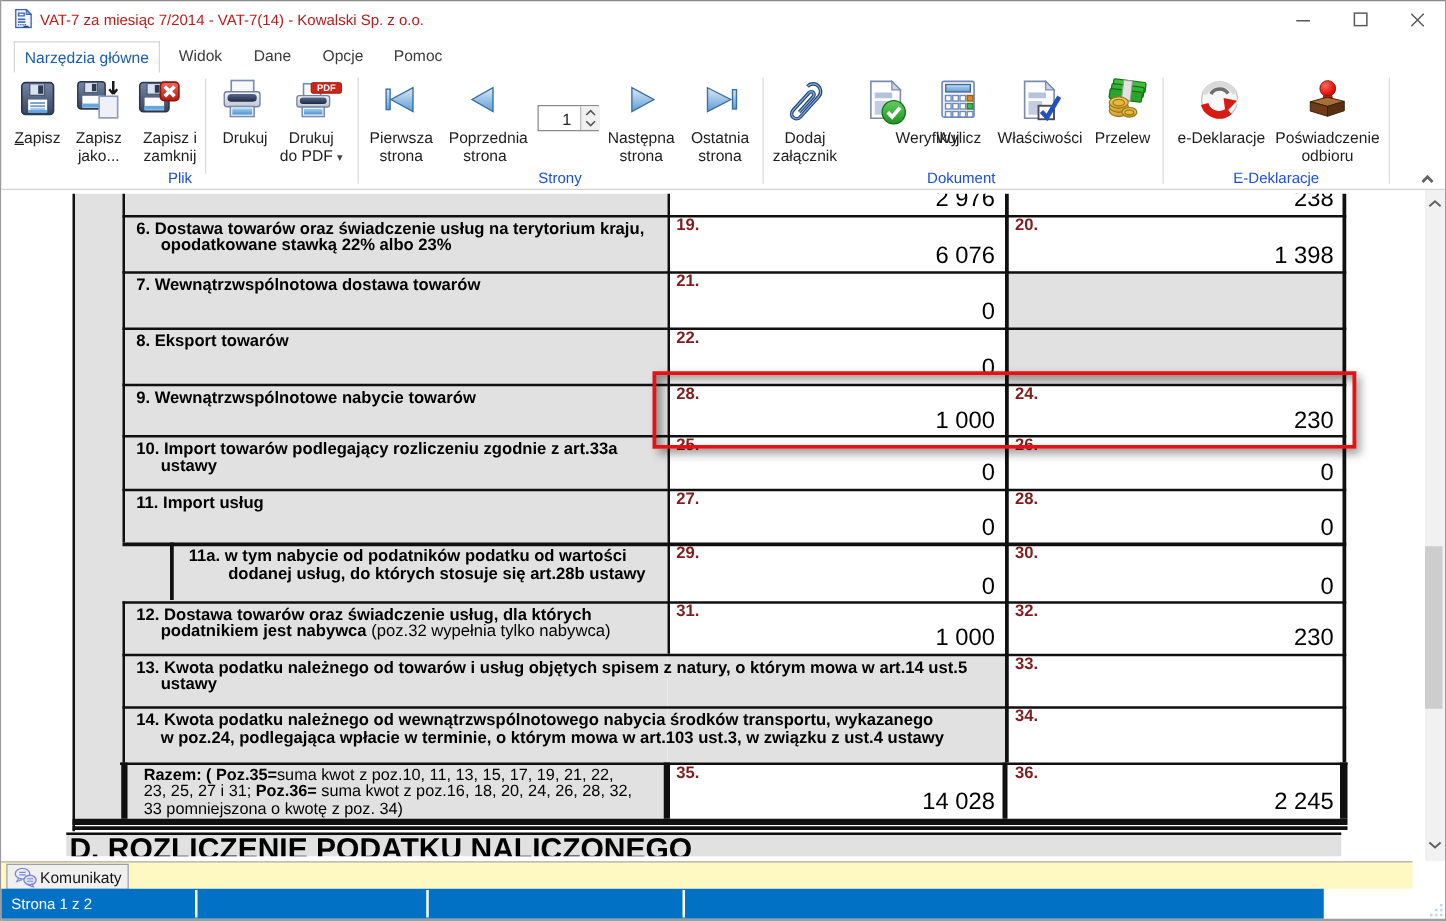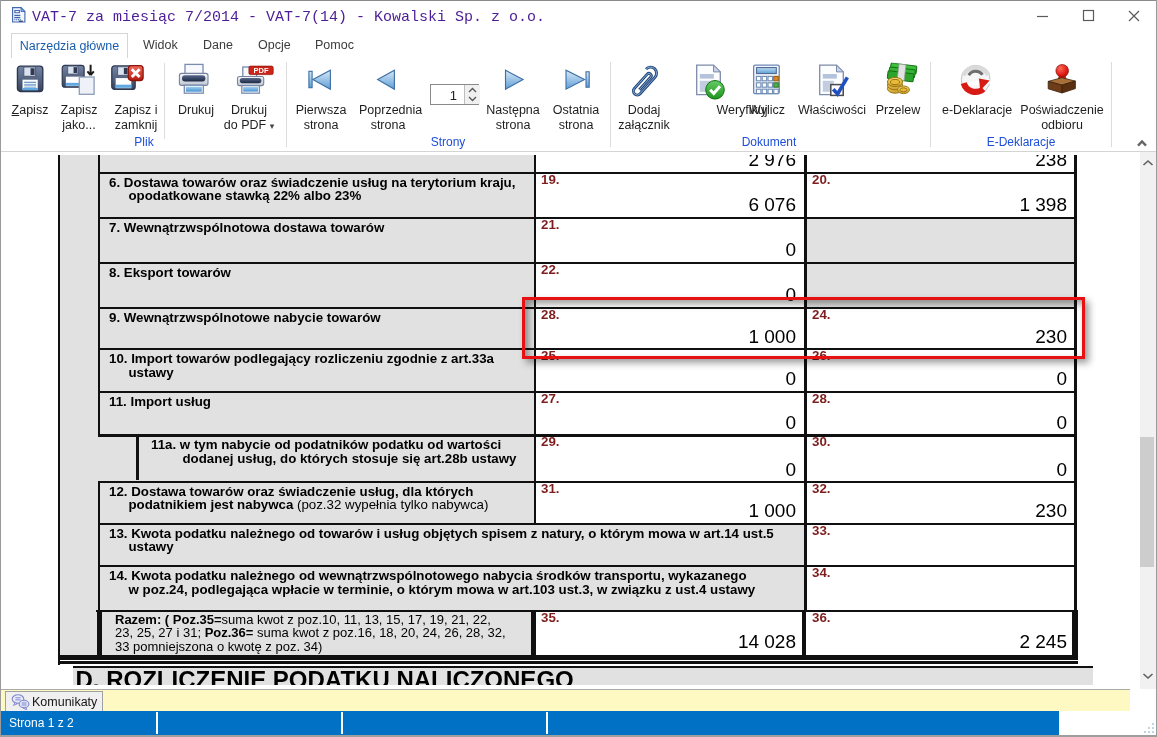--- a/index.html
+++ b/index.html
@@ -1,21 +1,21 @@
 <!DOCTYPE html>
 <html><head><meta charset="utf-8">
 <style>
 html,body{margin:0;padding:0;}
 body{font-family:"Liberation Sans",sans-serif;}
 #win{position:relative;width:1157px;height:737px;background:#fff;overflow:hidden;
  border-left:1px solid #9b9b9b;border-right:1px solid #9b9b9b;box-sizing:border-box;}
 #topline{position:absolute;left:0;top:0;width:1157px;height:1px;background:#8a8a8a;}
 .abs{position:absolute;}
 
-#title{position:absolute;left:31px;top:9px;font-size:15px;color:#4c1d95;font-family:Liberation Mono, monospace;}
+#title{position:absolute;left:31px;top:9px;font-size:12px;color:#b91c1c;}
 
 .tab{position:absolute;top:38px;font-size:12.5px;color:#3b3b3b;}
 #activetab{position:absolute;left:10px;top:33px;width:117px;height:25px;background:#fff;
  border:1px solid #d5d5d5;border-bottom:none;box-sizing:border-box;
  color:#1a5dad;font-size:12.5px;text-align:center;line-height:25px;}
 #ribbonline{position:absolute;left:0;top:151px;width:1157px;height:1px;background:#d4d4d4;}
 
 .rb{position:absolute;top:103.2px;font-size:12.5px;line-height:14.4px;color:#1e1e1e;text-align:center;white-space:nowrap;}
 .grp{position:absolute;top:134.5px;font-size:12px;color:#1d4ed8;text-align:center;}
 .sep{position:absolute;width:1px;background:#dcdcdc;}
@@ -339,21 +339,21 @@
  <div class="lbl" style="left:108px;top:113.5px;">8. Eksport towarów</div>
  <div class="lbl" style="left:108px;top:159px;">9. Wewnątrzwspólnotowe nabycie towarów</div>
  <div class="lbl" style="left:108px;top:200.2px;">10. Import towarów podlegający rozliczeniu zgodnie z art.33a<br><span style="margin-left:19.5px;">ustawy</span></div>
  <div class="lbl" style="left:108px;top:243px;">11. Import usług</div>
  <div class="lbl" style="left:150px;top:286.2px;">11a. w tym nabycie od podatników podatku od wartości<br><span style="margin-left:31.5px;">dodanej usług, do których stosuje się art.28b ustawy</span></div>
  <div class="lbl" style="left:108px;top:332.5px;">12. Dostawa towarów oraz świadczenie usług, dla których<br><span style="margin-left:19.5px;">podatnikiem jest nabywca <span style="font-weight:normal;">(poz.32 wypełnia tylko nabywca)</span></span></div>
  <div class="lbl" style="left:108px;top:375px;">13. Kwota podatku należnego od towarów i usług objętych spisem z natury, o którym mowa w art.14 ust.5<br><span style="margin-left:19.5px;">ustawy</span></div>
  <div class="lbl" style="left:108px;top:417.2px;">14. Kwota podatku należnego od wewnątrzwspólnotowego nabycia środków transportu, wykazanego<br><span style="margin-left:19.5px;">w poz.24, podlegająca wpłacie w terminie, o którym mowa w art.103 ust.3, w związku z ust.4 ustawy</span></div>
  <div class="lbl" style="left:114px;top:460.8px;font-size:13px;line-height:13.4px;">Razem: ( Poz.35=<span style="font-weight:normal;">suma kwot z poz.10, 11, 13, 15, 17, 19, 21, 22,</span><br><span style="font-weight:normal;">23, 25, 27 i 31; </span>Poz.36=<span style="font-weight:normal;"> suma kwot z poz.16, 18, 20, 24, 26, 28, 32,</span><br><span style="font-weight:normal;">33 pomniejszona o kwotę z poz. 34)</span></div>
 
- <div style="position:absolute;left:72px;top:514px;width:1019.5px;height:18.5px;overflow:hidden;background:#e1e1e1;border-top:2px solid #101010;box-sizing:border-box;">
+ <div style="position:absolute;left:52px;top:514px;width:1019.5px;height:18.5px;overflow:hidden;background:#e1e1e1;border-top:2px solid #101010;box-sizing:border-box;">
    <div style="position:absolute;left:2.5px;top:-0.5px;font-weight:bold;font-size:24px;line-height:24px;color:#000;white-space:nowrap;font-family:'Liberation Sans',sans-serif;">D. ROZLICZENIE PODATKU NALICZONEGO</div>
  </div>
 
  <div class="val v19" style="top:-2.1px;">2 976</div>
  <div class="val v20" style="top:-2.1px;">238</div>
  <div class="val v19" style="top:43.2px;">6 076</div>
  <div class="val v20" style="top:43.2px;">1 398</div>
  <div class="val v19" style="top:87.9px;">0</div>
  <div class="val v19" style="top:133.4px;">0</div>
  <div class="val v19" style="top:174.5px;">1 000</div>

